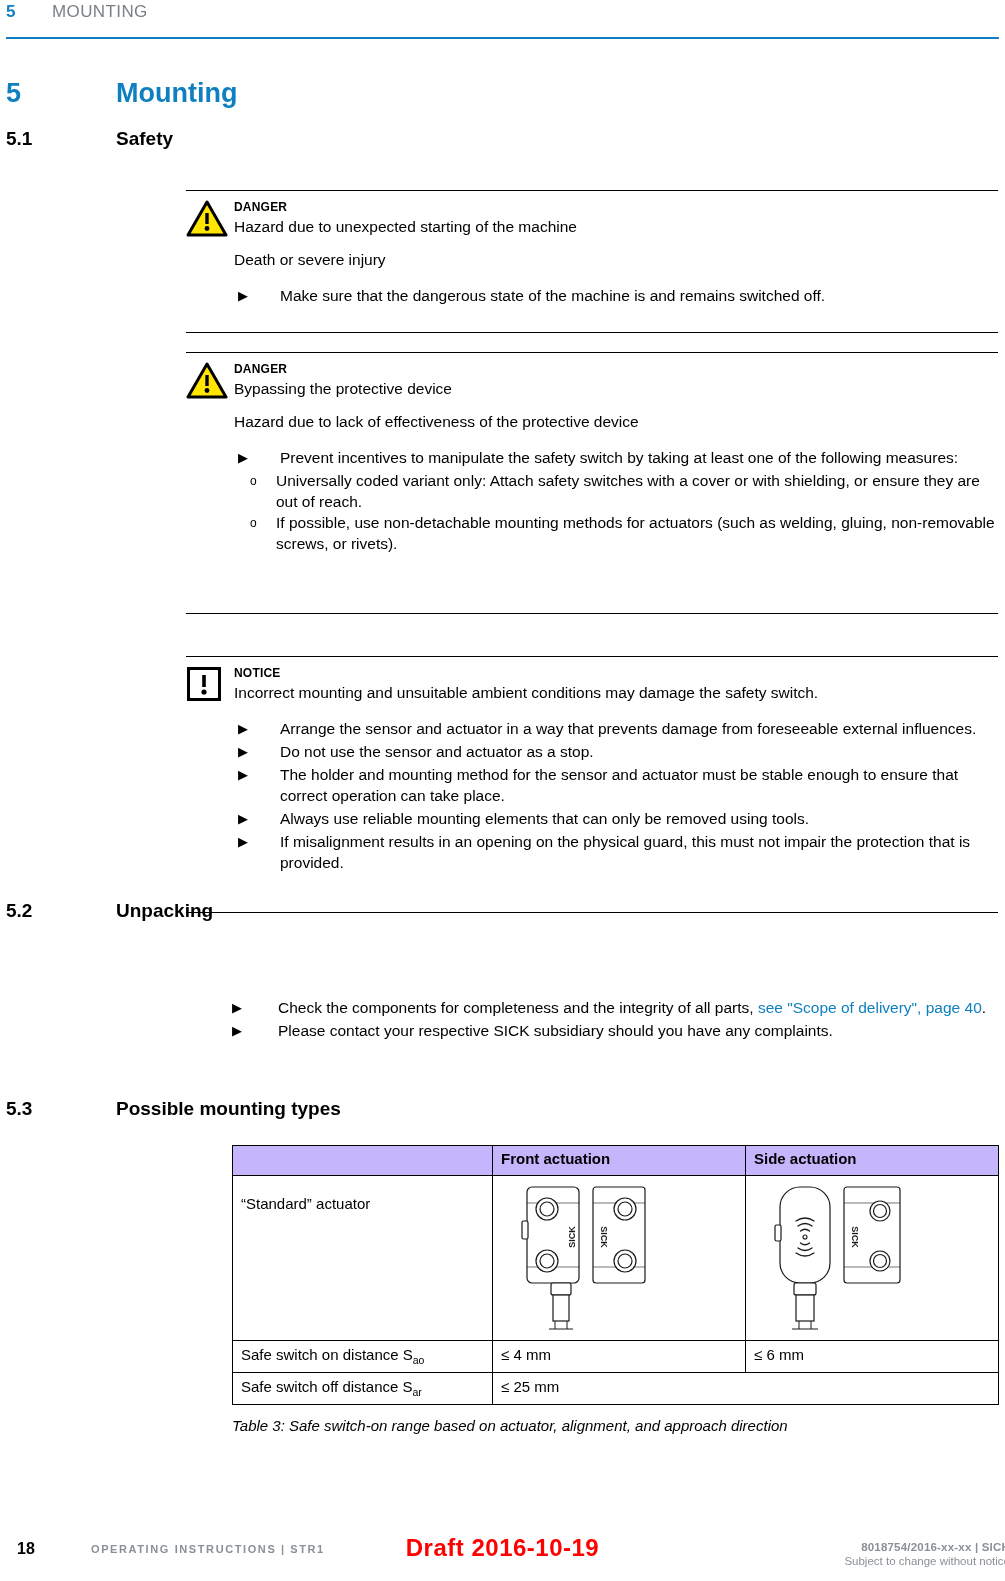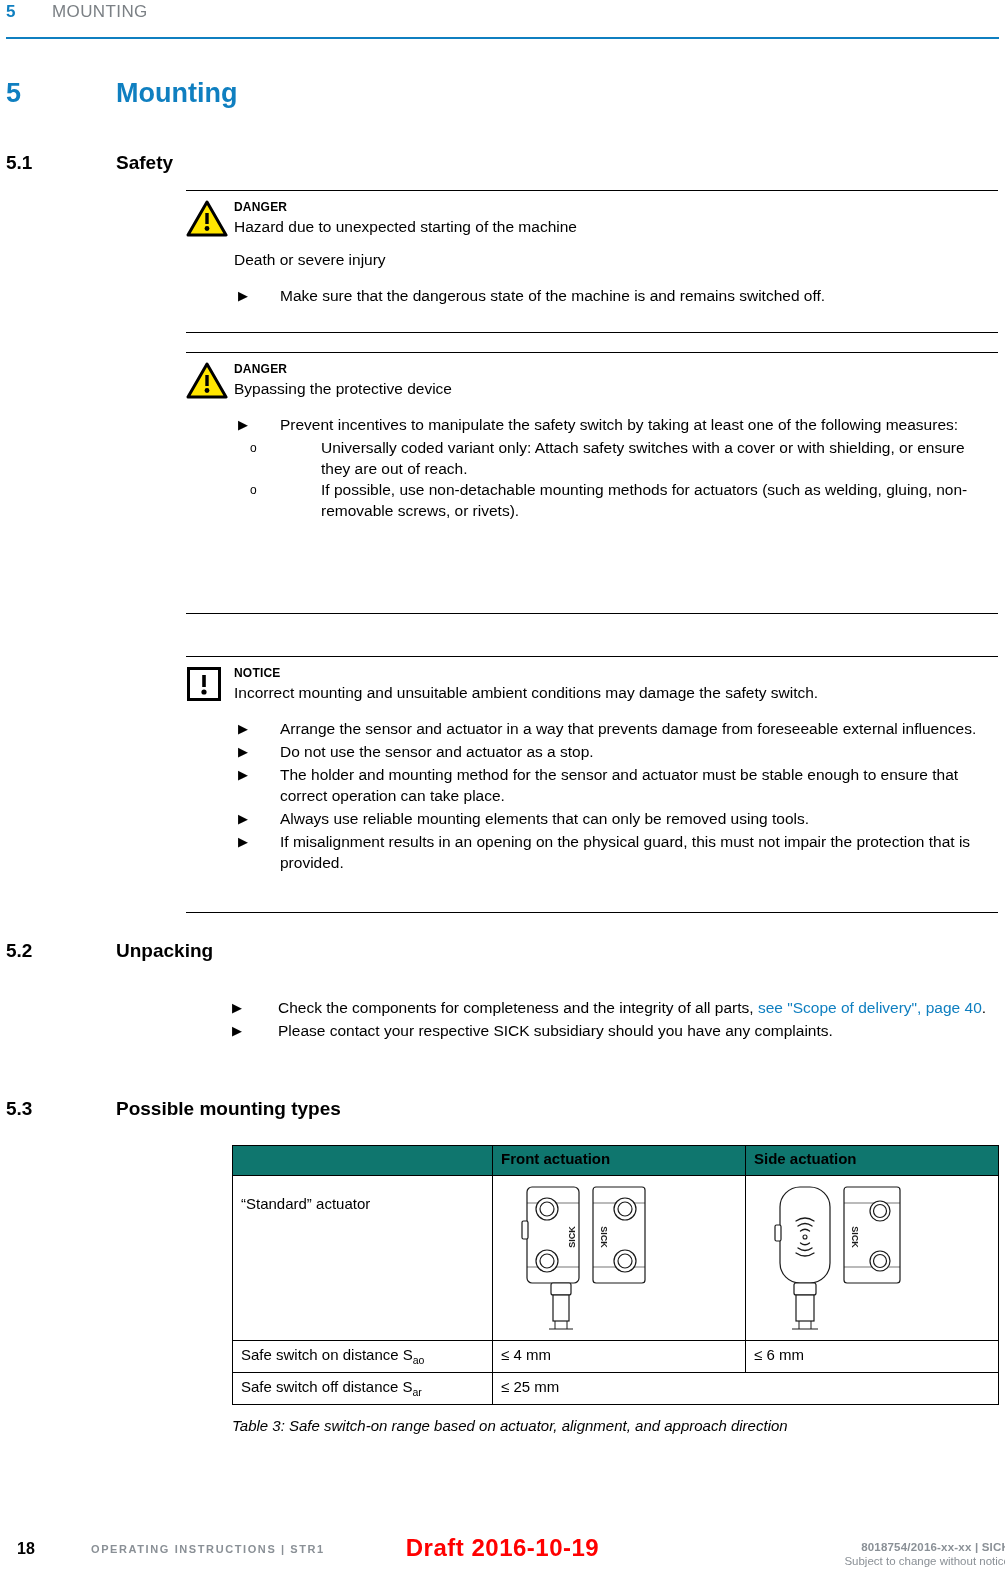--- a/index.html
+++ b/index.html
@@ -148,21 +148,21 @@
     font-size: 15.5px;
     line-height: 21px;
   }
   .submark {
     flex: 0 0 42px;
     width: 42px;
     padding-left: 16px;
     font-size: 12px;
     line-height: 23px;
   }
-  .subtext { flex: 1 1 auto; margin-left: 45px; }
+  .subtext { flex: 1 1 auto; }
 
   
   .seclist { position: absolute; left: 232px; width: 768px; }
   .seclist .bmark { flex: 0 0 46px; width: 46px; padding-left: 0; }
 
   a.xref, .xref {
     color: #0f7fc0;
     text-decoration: none;
   }
 
@@ -178,21 +178,21 @@
     width: 766px;
     table-layout: fixed;
   }
   table.mount th, table.mount td {
     border: 1px solid #000;
     font-size: 15px;
     vertical-align: top;
     padding: 5px 8px 6px 8px;
   }
   table.mount thead th {
-    background: #0f766e;
+    background: #c4b5fd;
     font-weight: bold;
     text-align: left;
     height: 30px;
     padding-top: 4px;
   }
   .col-a { width: 260px; }
   .col-b { width: 253px; }
   .col-c { width: 253px; }
   td.illus { padding: 4px 0 0 0; text-align: left; height: 150px; }
   td.illus .inner { padding-left: 18px; }
@@ -256,21 +256,21 @@
   <div class="hdr-num">5</div>
   <div class="hdr-title">MOUNTING</div>
 </div>
 <div class="hdr-rule"></div>
 
 <div class="h1-row" style="top:78px;">
   <div class="h1-num">5</div>
   <div class="h1-text">Mounting</div>
 </div>
 
-<div class="h2-row" style="top:152px;">
+<div class="h2-row" style="top:128px;">
   <div class="h2-num">5.1</div>
   <div class="h2-text">Safety</div>
 </div>
 
 <div class="admon" style="top:190px;">
   <div class="admon-rule"></div>
   <div class="admon-body">
     <div class="admon-icon">
       <svg class="tri-icon" width="42" height="38" viewBox="0 0 42 38">
         <polygon points="21,2 40,35 2,35" fill="#ffe500" stroke="#000000" stroke-width="3" stroke-linejoin="round"></polygon>
@@ -301,20 +301,21 @@
     <div class="admon-icon">
       <svg class="tri-icon" width="42" height="38" viewBox="0 0 42 38">
         <polygon points="21,2 40,35 2,35" fill="#ffe500" stroke="#000000" stroke-width="3" stroke-linejoin="round"></polygon>
         <rect x="19.3" y="13" width="3.4" height="11" fill="#000000"></rect>
         <circle cx="21" cy="28.5" r="2.4" fill="#000000"></circle>
       </svg>
     </div>
     <div class="admon-content">
       <div class="admon-label">DANGER</div>
       <div class="admon-line">Bypassing the protective device</div>
+      <div class="admon-para">Hazard due to lack of effectiveness of the protective device</div>
       <div class="blist">
         <div class="bitem">
           <div class="bmark">▶</div>
           <div class="btext">Prevent incentives to manipulate the safety switch by taking at least one of the following measures:</div>
         </div>
         <div class="sublist">
           <div class="subitem">
             <div class="submark">o</div>
             <div class="subtext">Universally coded variant only: Attach safety switches with a cover or with shielding, or ensure they are out of reach.</div>
           </div>
@@ -366,21 +367,21 @@
           <div class="btext">If misalignment results in an opening on the physical guard, this must not impair the protection that is provided.</div>
         </div>
       </div>
     </div>
   </div>
 </div>
 <div class="admon" style="top:912px;">
   <div class="admon-rule"></div>
 </div>
 
-<div class="h2-row" style="top:940px;">
+<div class="h2-row" style="top:900px;">
   <div class="h2-num">5.2</div>
   <div class="h2-text">Unpacking</div>
 </div>
 
 <div class="seclist" style="top:997px;">
   <div class="bitem">
     <div class="bmark">▶</div>
     <div class="btext"><span>Check the components for completeness and the integrity of all parts, </span><a class="xref" href="#">see "Scope of delivery", page 40</a><span>.</span></div>
   </div>
   <div class="bitem">

